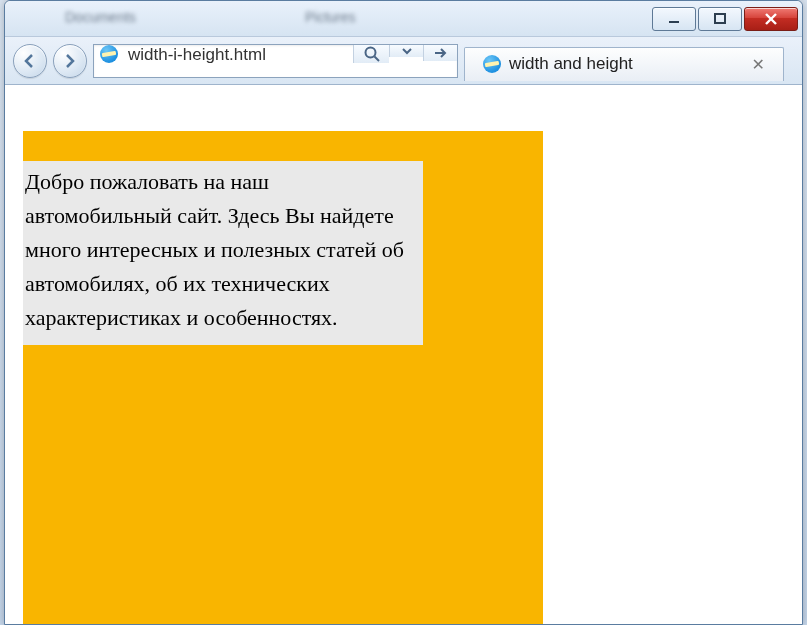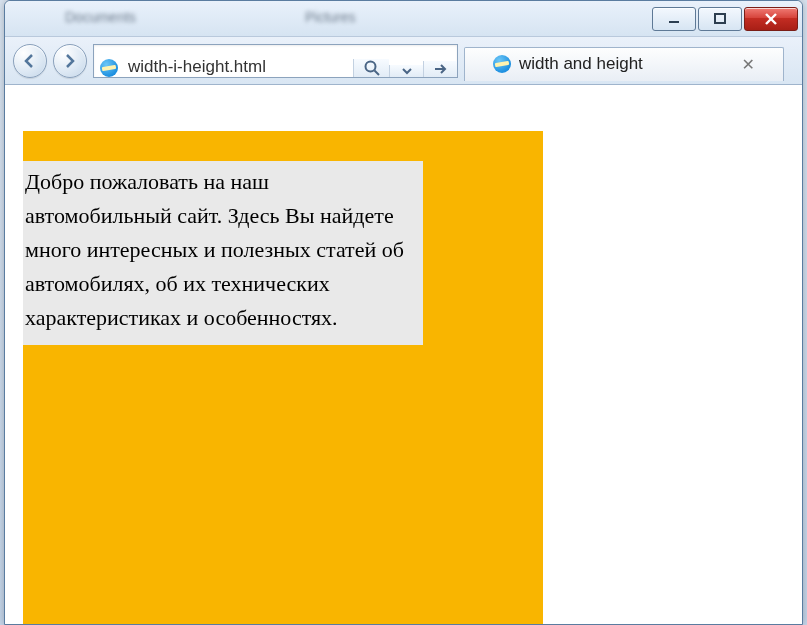--- a/index.html
+++ b/index.html
@@ -66,21 +66,21 @@
     border: 1px solid #8aa1bc;
     background: radial-gradient(circle at 30% 25%, #ffffff, #dbe7f3 60%, #c3d5e8);
     display:flex; align-items:center; justify-content:center;
     box-shadow: inset 0 1px 2px rgba(255,255,255,.9), 0 1px 1px rgba(0,0,0,.1);
   }
   .nav-arrow svg { stroke:#53769b; }
 
   .addr-group {
     flex: 0 0 340px;
     height: 34px;
-    display:flex; align-items:flex-end;
+    display:flex; align-items:flex-start;
     border:1px solid #8ca3bd;
     background:#fff;
     box-shadow: inset 0 1px 2px rgba(0,0,0,.08);
   }
   .addr-icon {
     width:30px; display:flex; align-items:center; justify-content:center;
   }
   .ie-e {
     width:18px; height:18px; border-radius:50%;
     background: radial-gradient(circle at 35% 30%, #6dc7f7, #1e90e0 70%);
@@ -102,21 +102,21 @@
   }
   .addr-btn:last-child{border-left:1px solid #c3d1e1;}
   .addr-btn.search{width:36px;}
 
   .tabbar { flex:1; height:38px; display:flex; align-items:flex-end; gap:4px; }
   .tab {
     height:34px; flex:1; max-width:320px;
     background: linear-gradient(#fdfefe,#e9eef5);
     border:1px solid #9fb4cc; border-bottom:none;
     border-radius:2px 2px 0 0;
-    display:flex; align-items:center; gap:8px; padding:0 28px;
+    display:flex; align-items:center; gap:8px; padding:0 18px;
     font-size:17px; color:#222;
     position:relative; top:1px;
   }
   .tab .ie-e{width:18px;height:18px;flex:0 0 18px;}
   .tab-title{flex:1; white-space:nowrap; overflow:hidden; text-overflow:ellipsis;}
   .tab-close{color:#777;font-size:16px;}
 
   
   .viewport {
     flex:1; background:#fff; overflow:hidden; position:relative;

